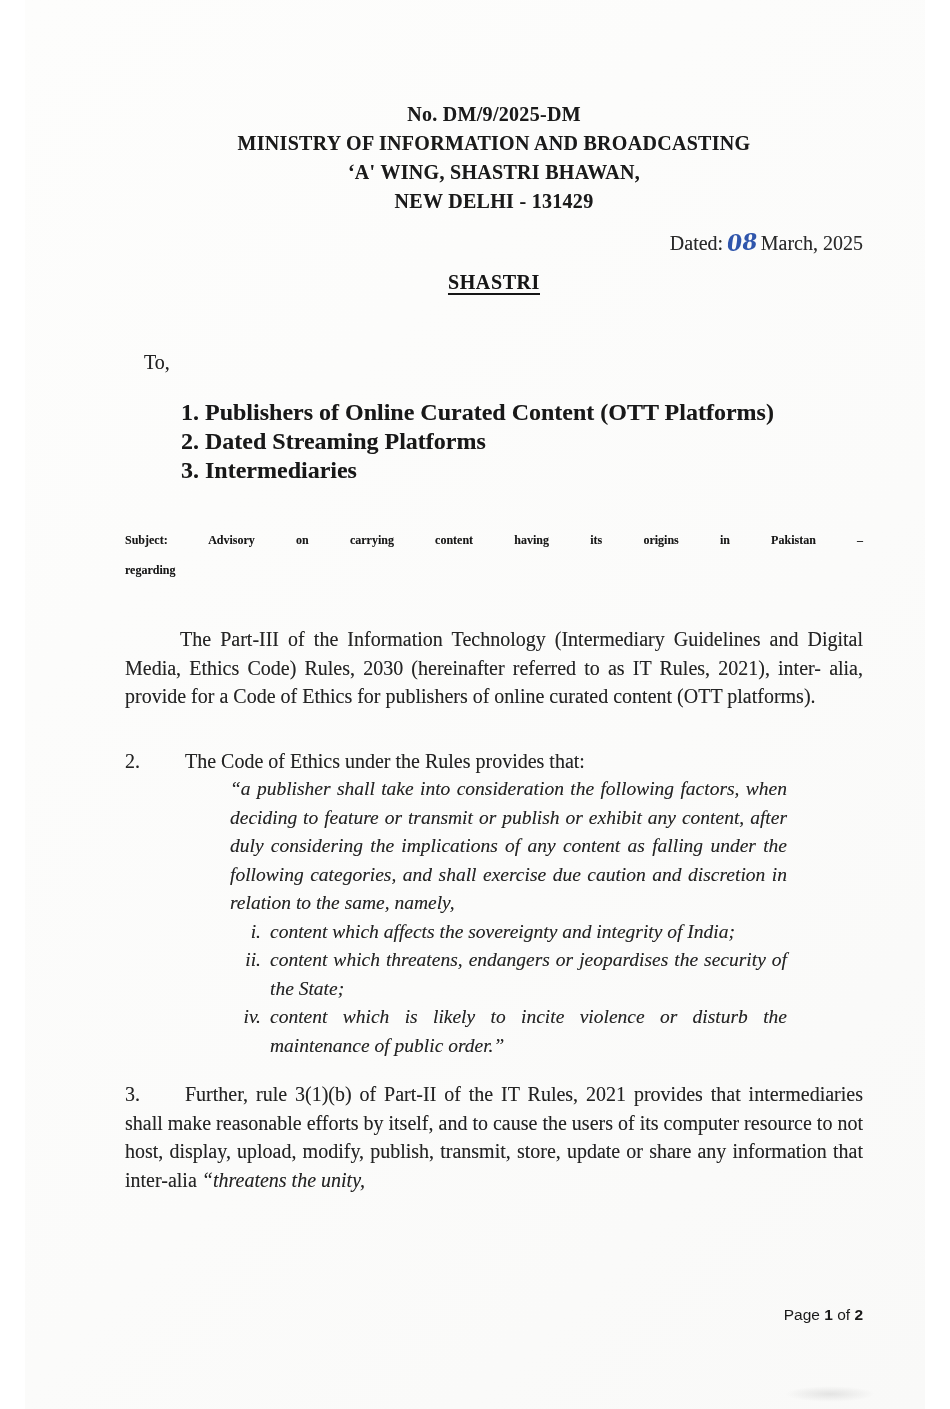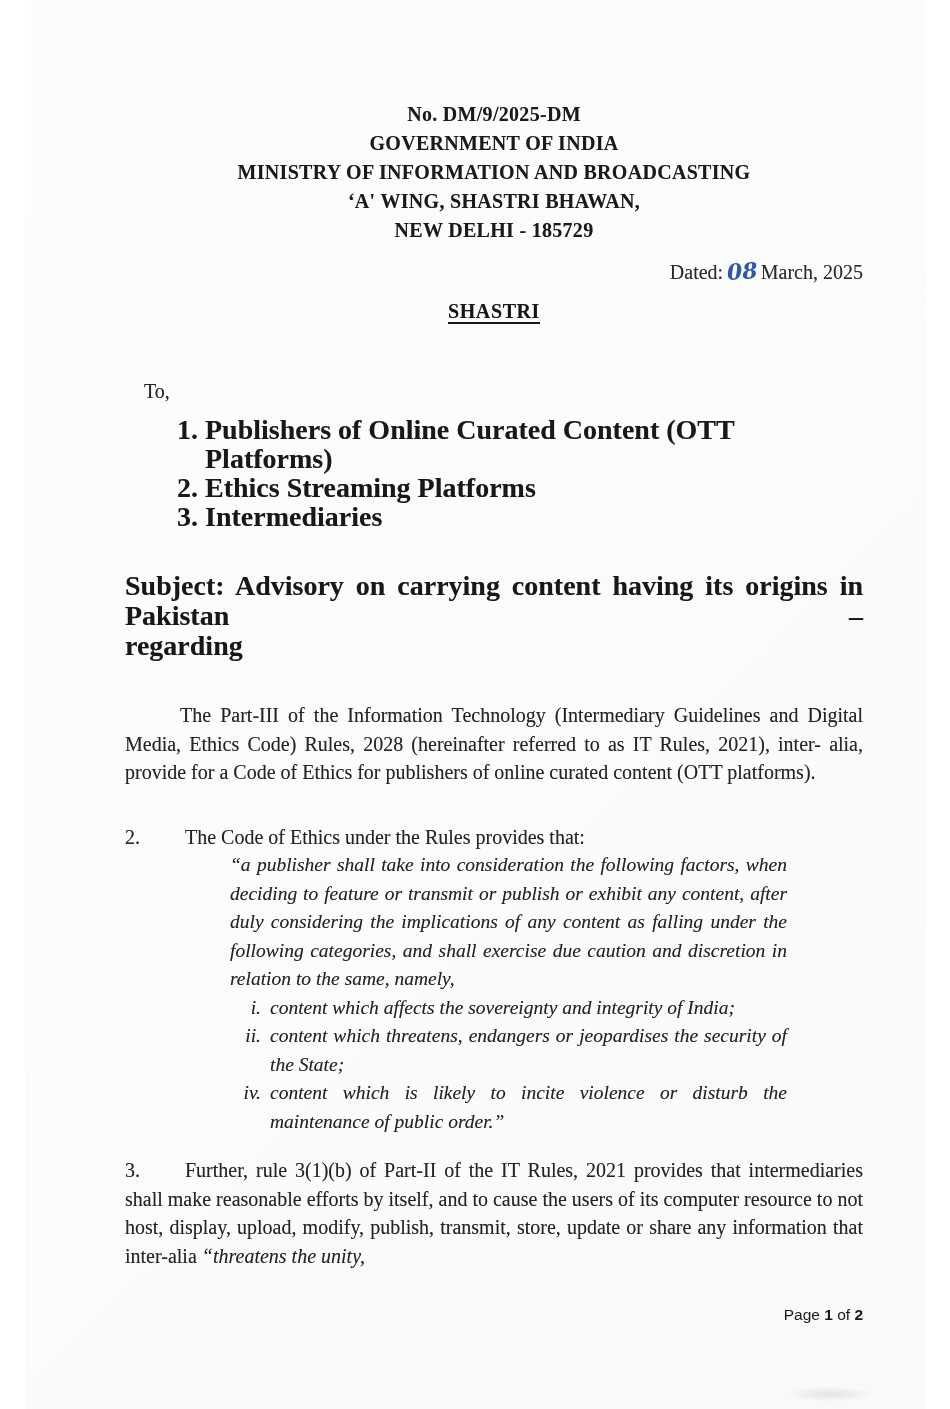--- a/index.html
+++ b/index.html
@@ -54,34 +54,34 @@
   }
   .doc-title span {
     text-decoration:underline;
     text-decoration-thickness:1.5px;
     text-underline-offset:4px;
   }
 
   .to-label { margin-top:57px; font-size:20px;margin-left:19px; }
 
   .recipients {
-    margin-top:12px;
+    margin-top:24px;
     margin-left:58px;
     padding-left:22px;
     font-weight:bold;
-    font-size:28px;
+    font-size:24px;
     line-height:29px;
     color:#181818;
     list-style-type:decimal;
   }
 
   .subject {
     margin-top:40px;
     font-weight:bold;
-    font-size:28px;
+    font-size:12px;
     line-height:30px;
     color:#181818;
   }
   .subject .l1 { text-align:justify; text-align-last:justify; }
 
   .body-para {
     font-size:20px;
     line-height:28.5px;
     text-align:justify;
     color:#242424;
@@ -133,48 +133,47 @@
   }
 </style>
 </head>
 <body>
 
 <div class="page">
   <div class="content">
 
     <header class="letterhead">
       <div>No. DM/9/2025-DM</div>
-      <div>GOVERNMENT OF INDIA</div>
       <div>MINISTRY OF INFORMATION AND BROADCASTING</div>
       <div>‘A' WING, SHASTRI BHAWAN,</div>
-      <div>NEW DELHI - 185729</div>
+      <div>NEW DELHI - 131429</div>
     </header>
 
     <div class="date-line">
       <span>Dated:</span><span class="handwritten">08</span><span>March, 2025</span>
     </div>
 
     <h1 class="doc-title">
       <span>SHASTRI</span>
     </h1>
 
     <div class="to-label">To,</div>
 
     <ol class="recipients">
       <li><span>Publishers of Online Curated Content (OTT Platforms)</span></li>
-      <li><span>Ethics Streaming Platforms</span></li>
+      <li><span>Dated Streaming Platforms</span></li>
       <li><span>Intermediaries</span></li>
     </ol>
 
     <div class="subject">
       <div class="l1">Subject: Advisory on carrying content having its origins in Pakistan –</div>
       <div class="l2">regarding</div>
     </div>
 
-    <p class="body-para para1">The Part-III of the Information Technology (Intermediary Guidelines and Digital Media, Ethics Code) Rules, 2028 (hereinafter referred to as IT Rules, 2021), inter- alia, provide for a Code of Ethics for publishers of online curated content (OTT platforms).</p>
+    <p class="body-para para1">The Part-III of the Information Technology (Intermediary Guidelines and Digital Media, Ethics Code) Rules, 2030 (hereinafter referred to as IT Rules, 2021), inter- alia, provide for a Code of Ethics for publishers of online curated content (OTT platforms).</p>
 
     <p class="body-para para2"><span class="num-col">2.</span><span>The Code of Ethics under the Rules provides that:</span></p>
 
     <p class="quote">“a publisher shall take into consideration the following factors, when deciding to feature or transmit or publish or exhibit any content, after duly considering the implications of any content as falling under the following categories, and shall exercise due caution and discretion in relation to the same, namely,</p>
 
     <div class="quote-items">
       <div class="q-item">
         <span class="q-num">i.</span>
         <span class="q-text">content which affects the sovereignty and integrity of India;</span>
       </div>

